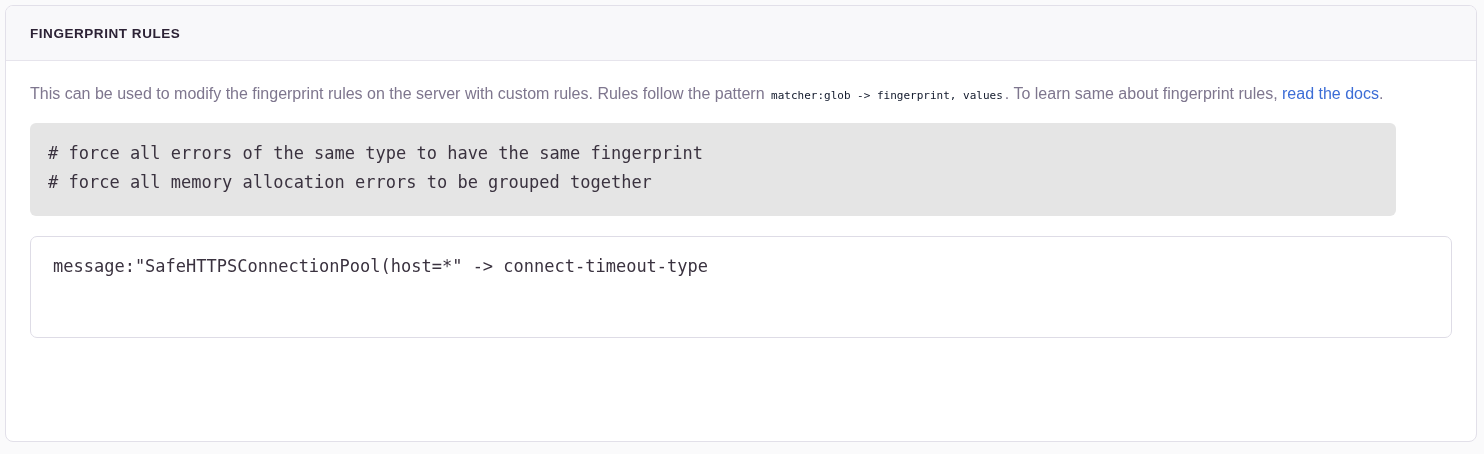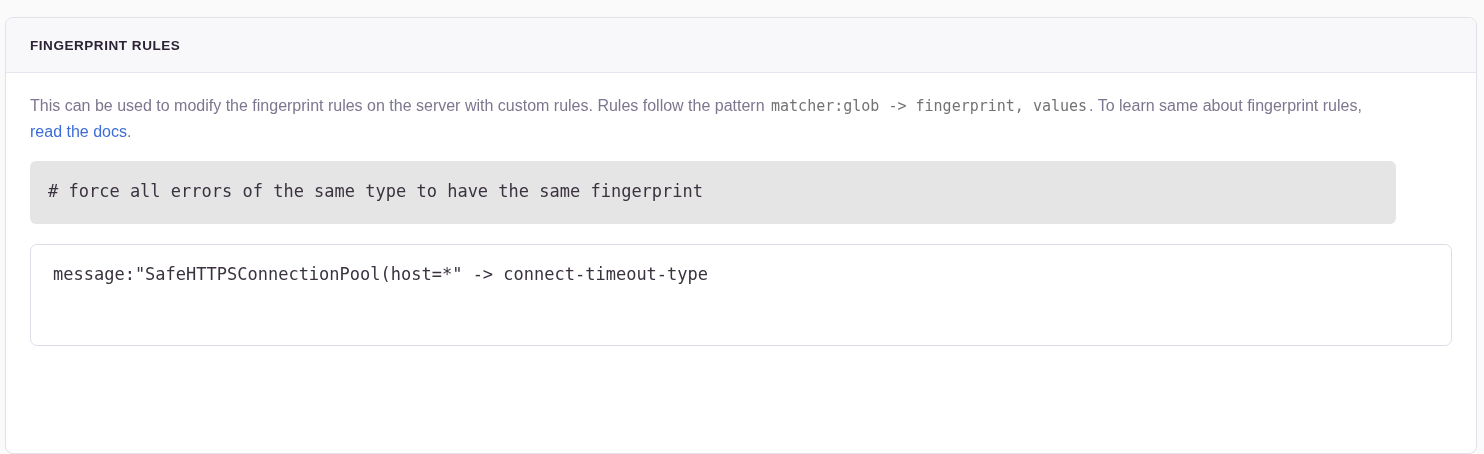--- a/index.html
+++ b/index.html
@@ -11,21 +11,21 @@
     height: 454px;
     background: #FAFAFB;
     font-family: "Liberation Sans", sans-serif;
     -webkit-font-smoothing: antialiased;
     overflow: hidden;
   }
 
   .panel {
     position: absolute;
     left: 5px;
-    top: 17px;
+    top: 5px;
     width: 1472px;
     height: 437px;
     box-sizing: border-box;
     background: #FFFFFF;
     border: 1px solid #E2E0E9;
     border-radius: 8px;
     overflow: hidden;
   }
 
   .panel-header {
@@ -53,22 +53,22 @@
   .description {
     font-size: 16px;
     line-height: 1.62;
     color: #7E768E;
     margin: 0 0 16px 0;
     max-width: 1360px;
   }
 
   .inline-code {
     font-family: "DejaVu Sans Mono", "Liberation Mono", monospace;
-    font-size: 15px;
-    color: #737373;
+    font-size: 11px;
+    color: #0f172a;
     white-space: nowrap;
     padding: 0 2px;
   }
 
   .doc-link {
     color: #3C6DD6;
     text-decoration: none;
   }
 
   .code-block {
@@ -114,18 +114,19 @@
   <div class="panel-header">
     <div class="panel-title">FINGERPRINT RULES</div>
   </div>
 
   <div class="panel-body">
 
     <p class="description"><span>This can be used to modify the fingerprint rules on the server with custom rules. Rules follow the pattern </span><code class="inline-code">matcher:glob -&gt; fingerprint, values</code><span>. To learn same about fingerprint rules, </span><a class="doc-link" href="#">read the docs</a><span>.</span></p>
 
     <div class="code-block">
       <div class="code-line"># force all errors of the same type to have the same fingerprint</div>
+      <div class="code-line"># force all memory allocation errors to be grouped together</div>
     </div>
 
     <textarea class="rules-textarea" spellcheck="false" placeholder="" style="">message:"SafeHTTPSConnectionPool(host=*" -&gt; connect-timeout-type</textarea>
 
   </div>
 </div>
 
 </body></html>

